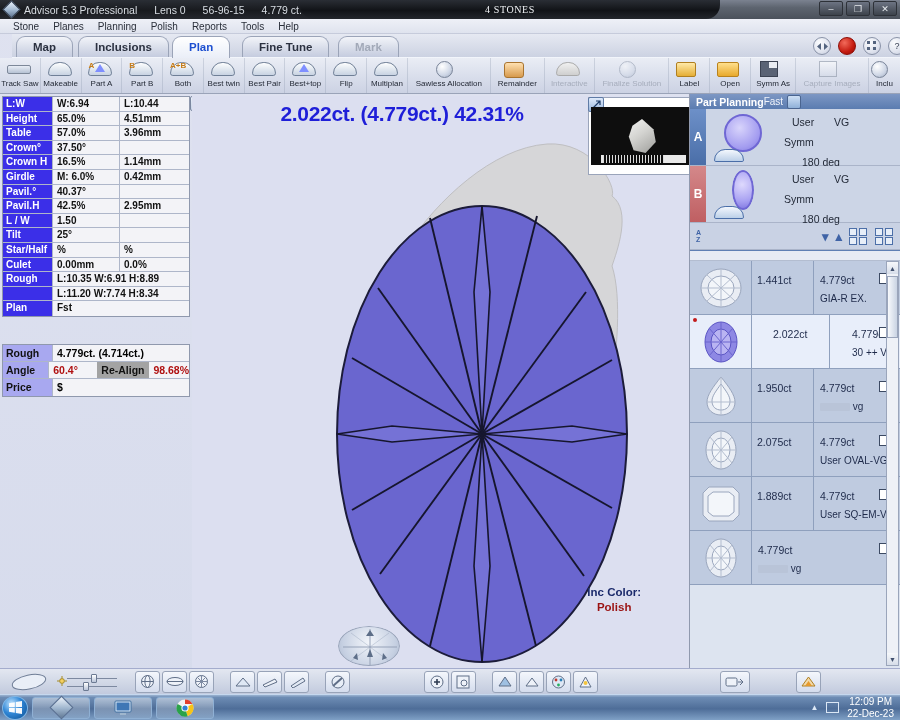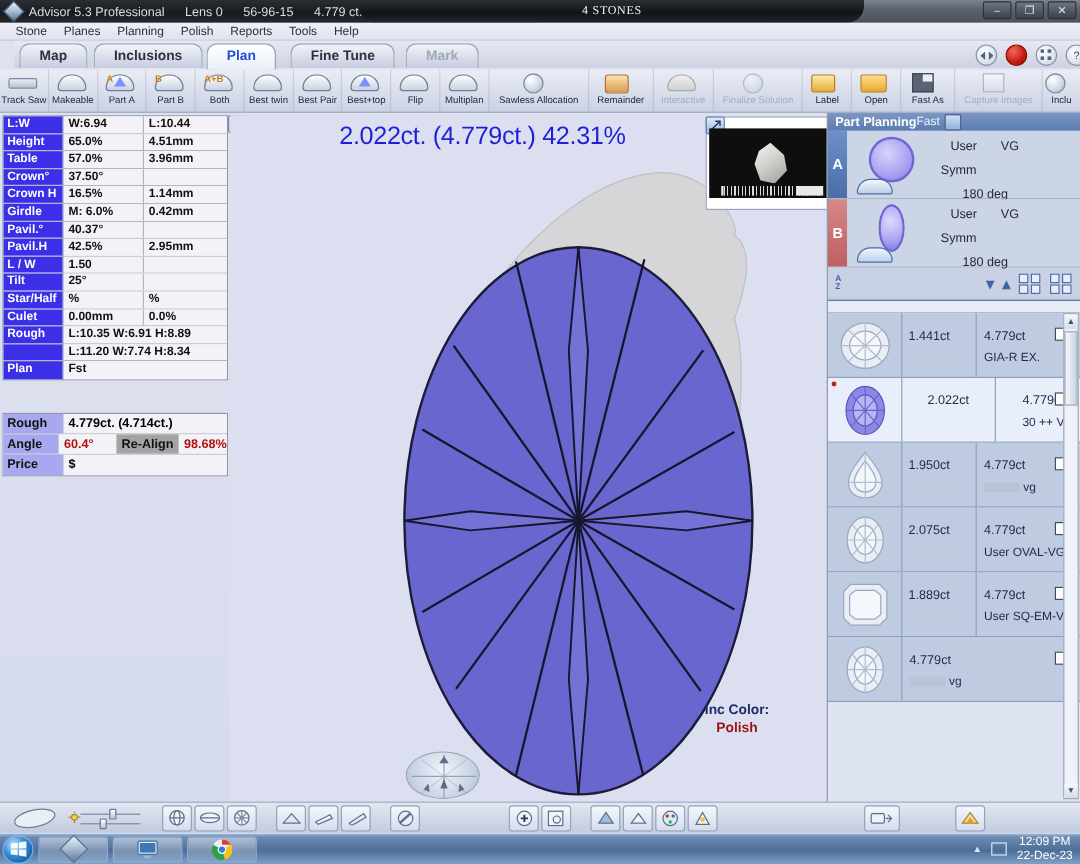--- a/index.html
+++ b/index.html
@@ -190,21 +190,21 @@
   }
 
   
   .centerview {
     position:absolute; left:192px; top:96px; width:497px; height:572px;
     background:#dcdff0;
     overflow:hidden;
   }
   .bigtitle {
     position:absolute; left:0; top:6px; width:420px; text-align:center;
-    font-size:21px; font-weight:normal; color:#1f1fd8; letter-spacing:-.3px;
+    font-size:21px; font-weight:bold; color:#1f1fd8; letter-spacing:-.3px;
   }
   .inccolor {
     position:absolute; right:48px; bottom:52px; text-align:center; line-height:1.35;
   }
   .inccolor .l1 { font-size:11.5px; color:#1b2a6b; font-weight:bold;}
   .inccolor .l2 { font-size:11.5px; color:#9b1212; font-weight:bold;}
 
   
   .thumbbox {
     position:absolute; left:396px; top:1px; width:105px; height:78px;
@@ -556,21 +556,21 @@
     <div class="tool">
       <div class="tico">
           <div class="ico-folder"></div>
         </div>
       <div class="tlabel">Open</div>
     </div>
     <div class="tool" style="width:52px">
       <div class="tico">
           <div class="ico-floppy"></div>
         </div>
-      <div class="tlabel">Fast As</div>
+      <div class="tlabel">Symm As</div>
     </div>
     <div class="tool dim" style="width:84px">
       <div class="tico">
           <div class="ico-sq" style="opacity:.5"></div>
         </div>
       <div class="tlabel">Capture Images</div>
     </div>
     <div class="tool" style="width:36px;border-right:none;">
       <div class="tico">
           <div class="ico-circ"></div>

